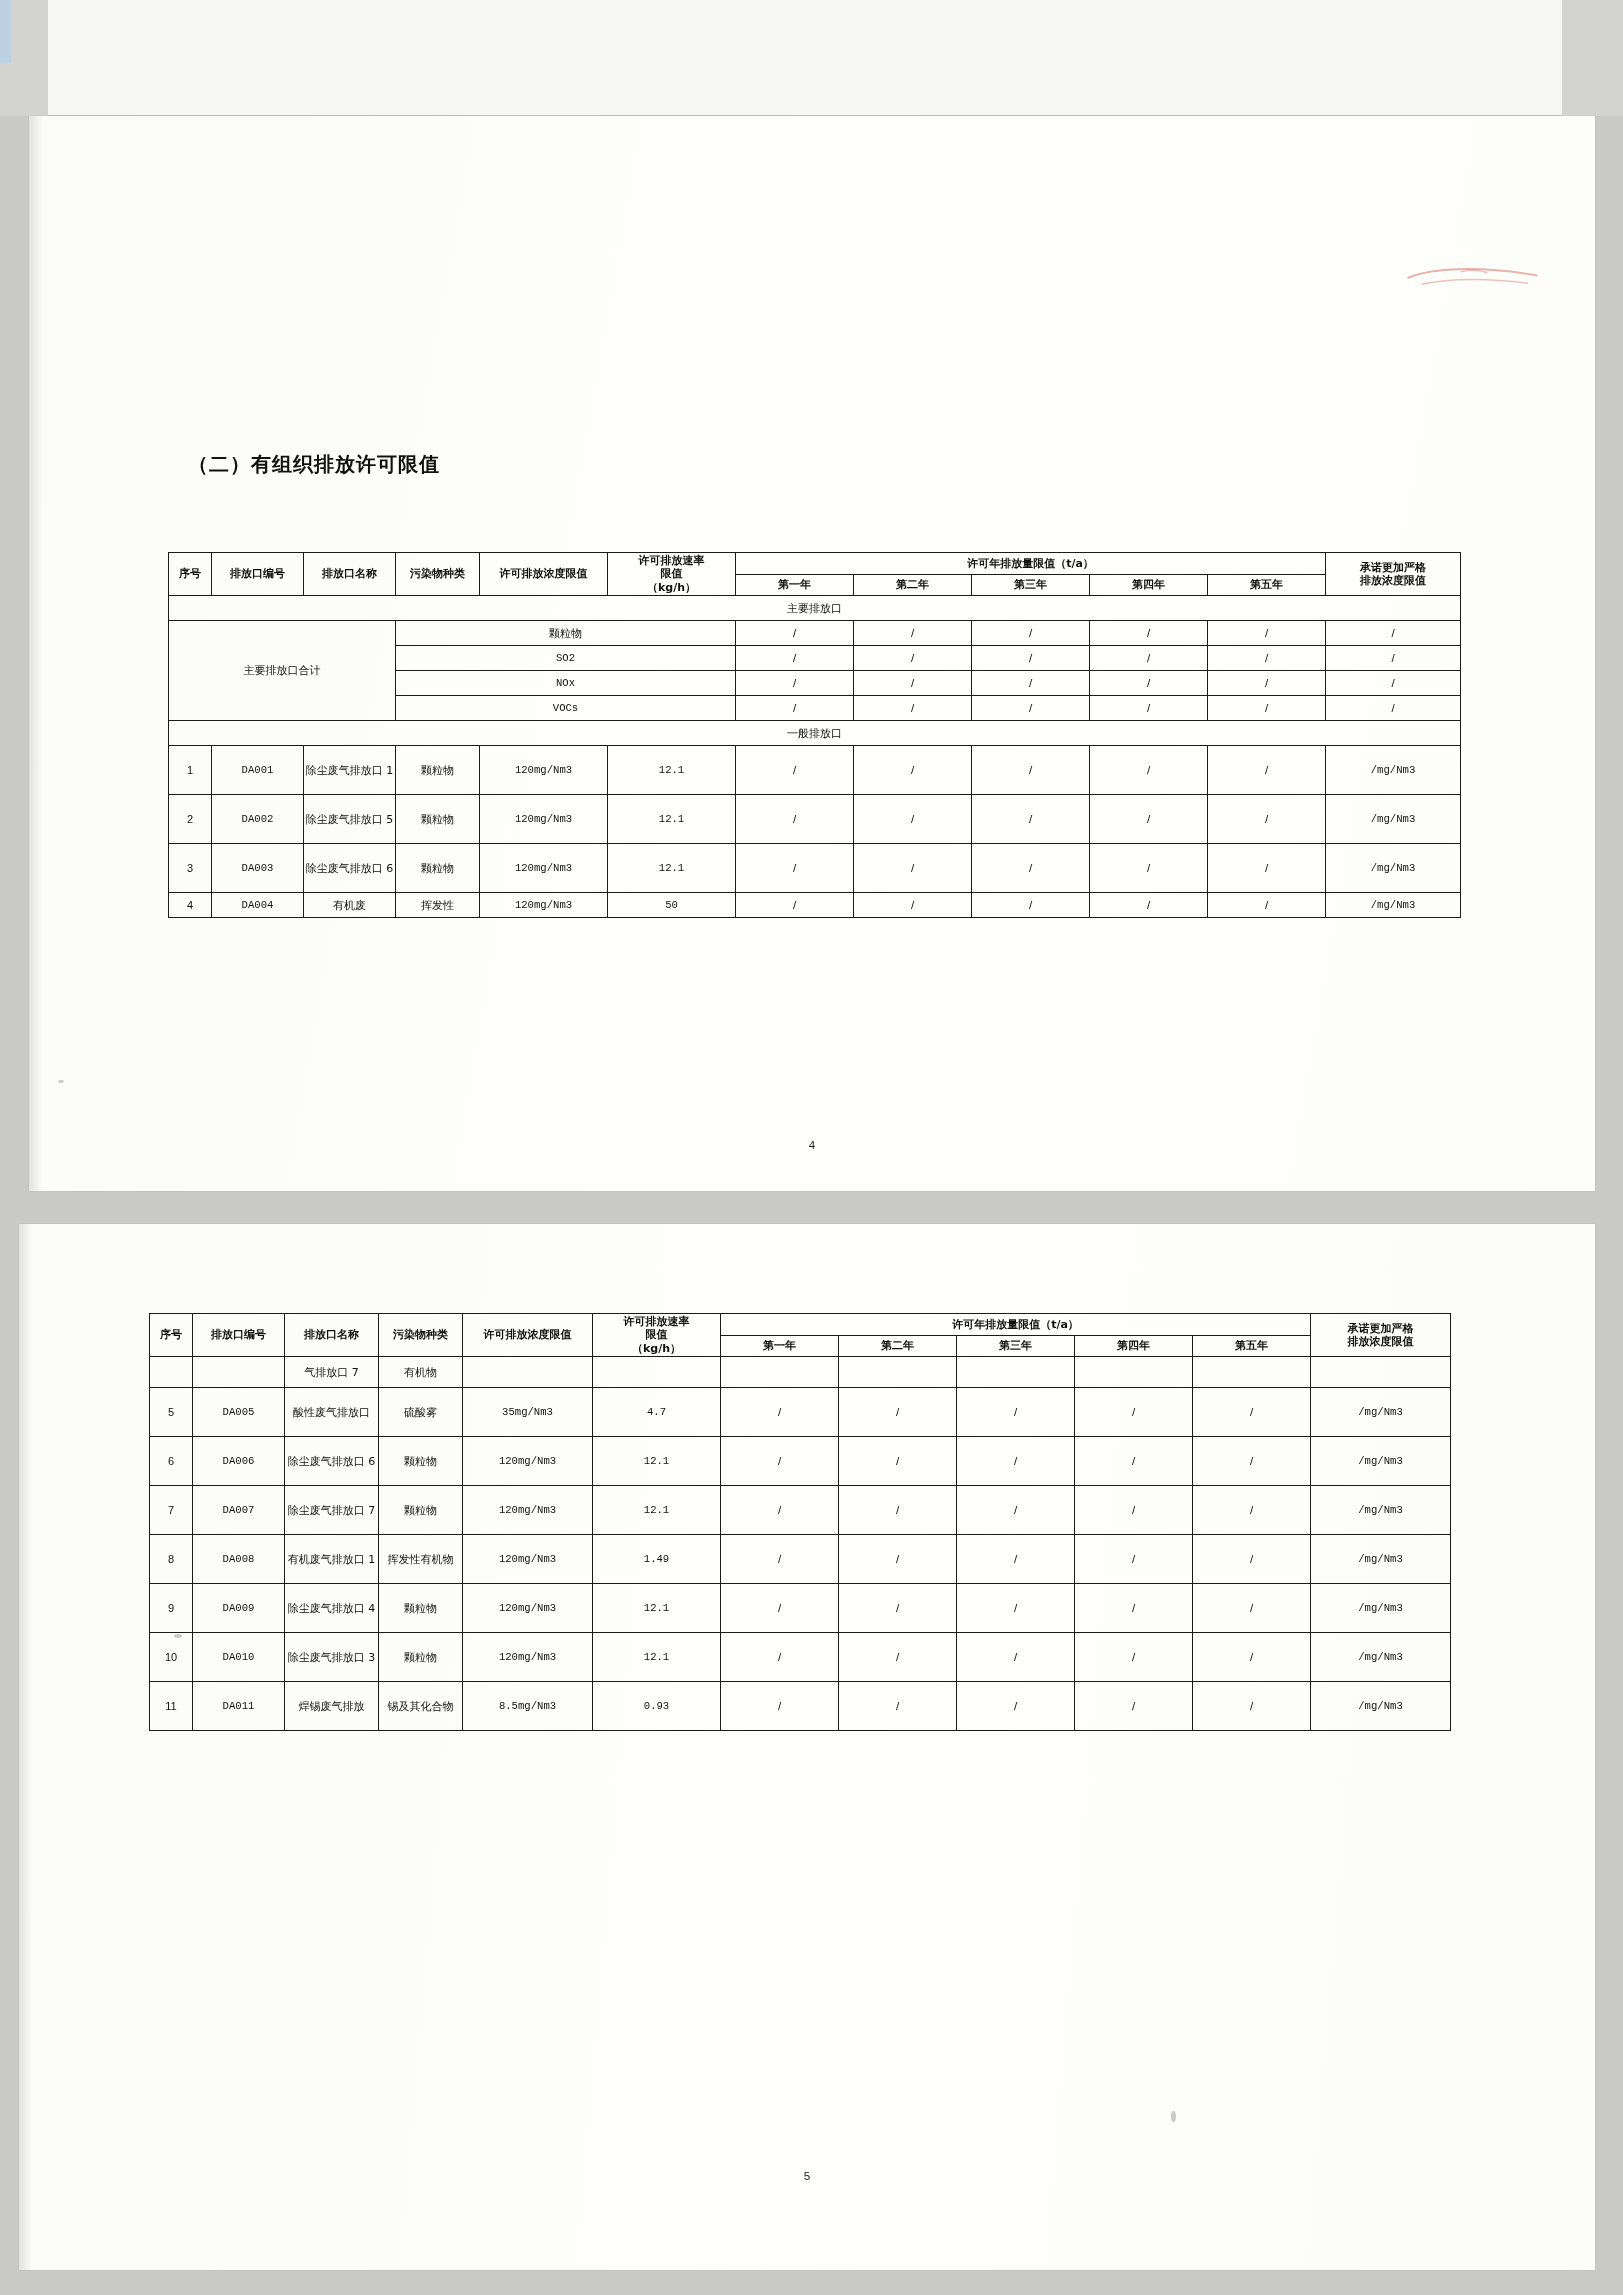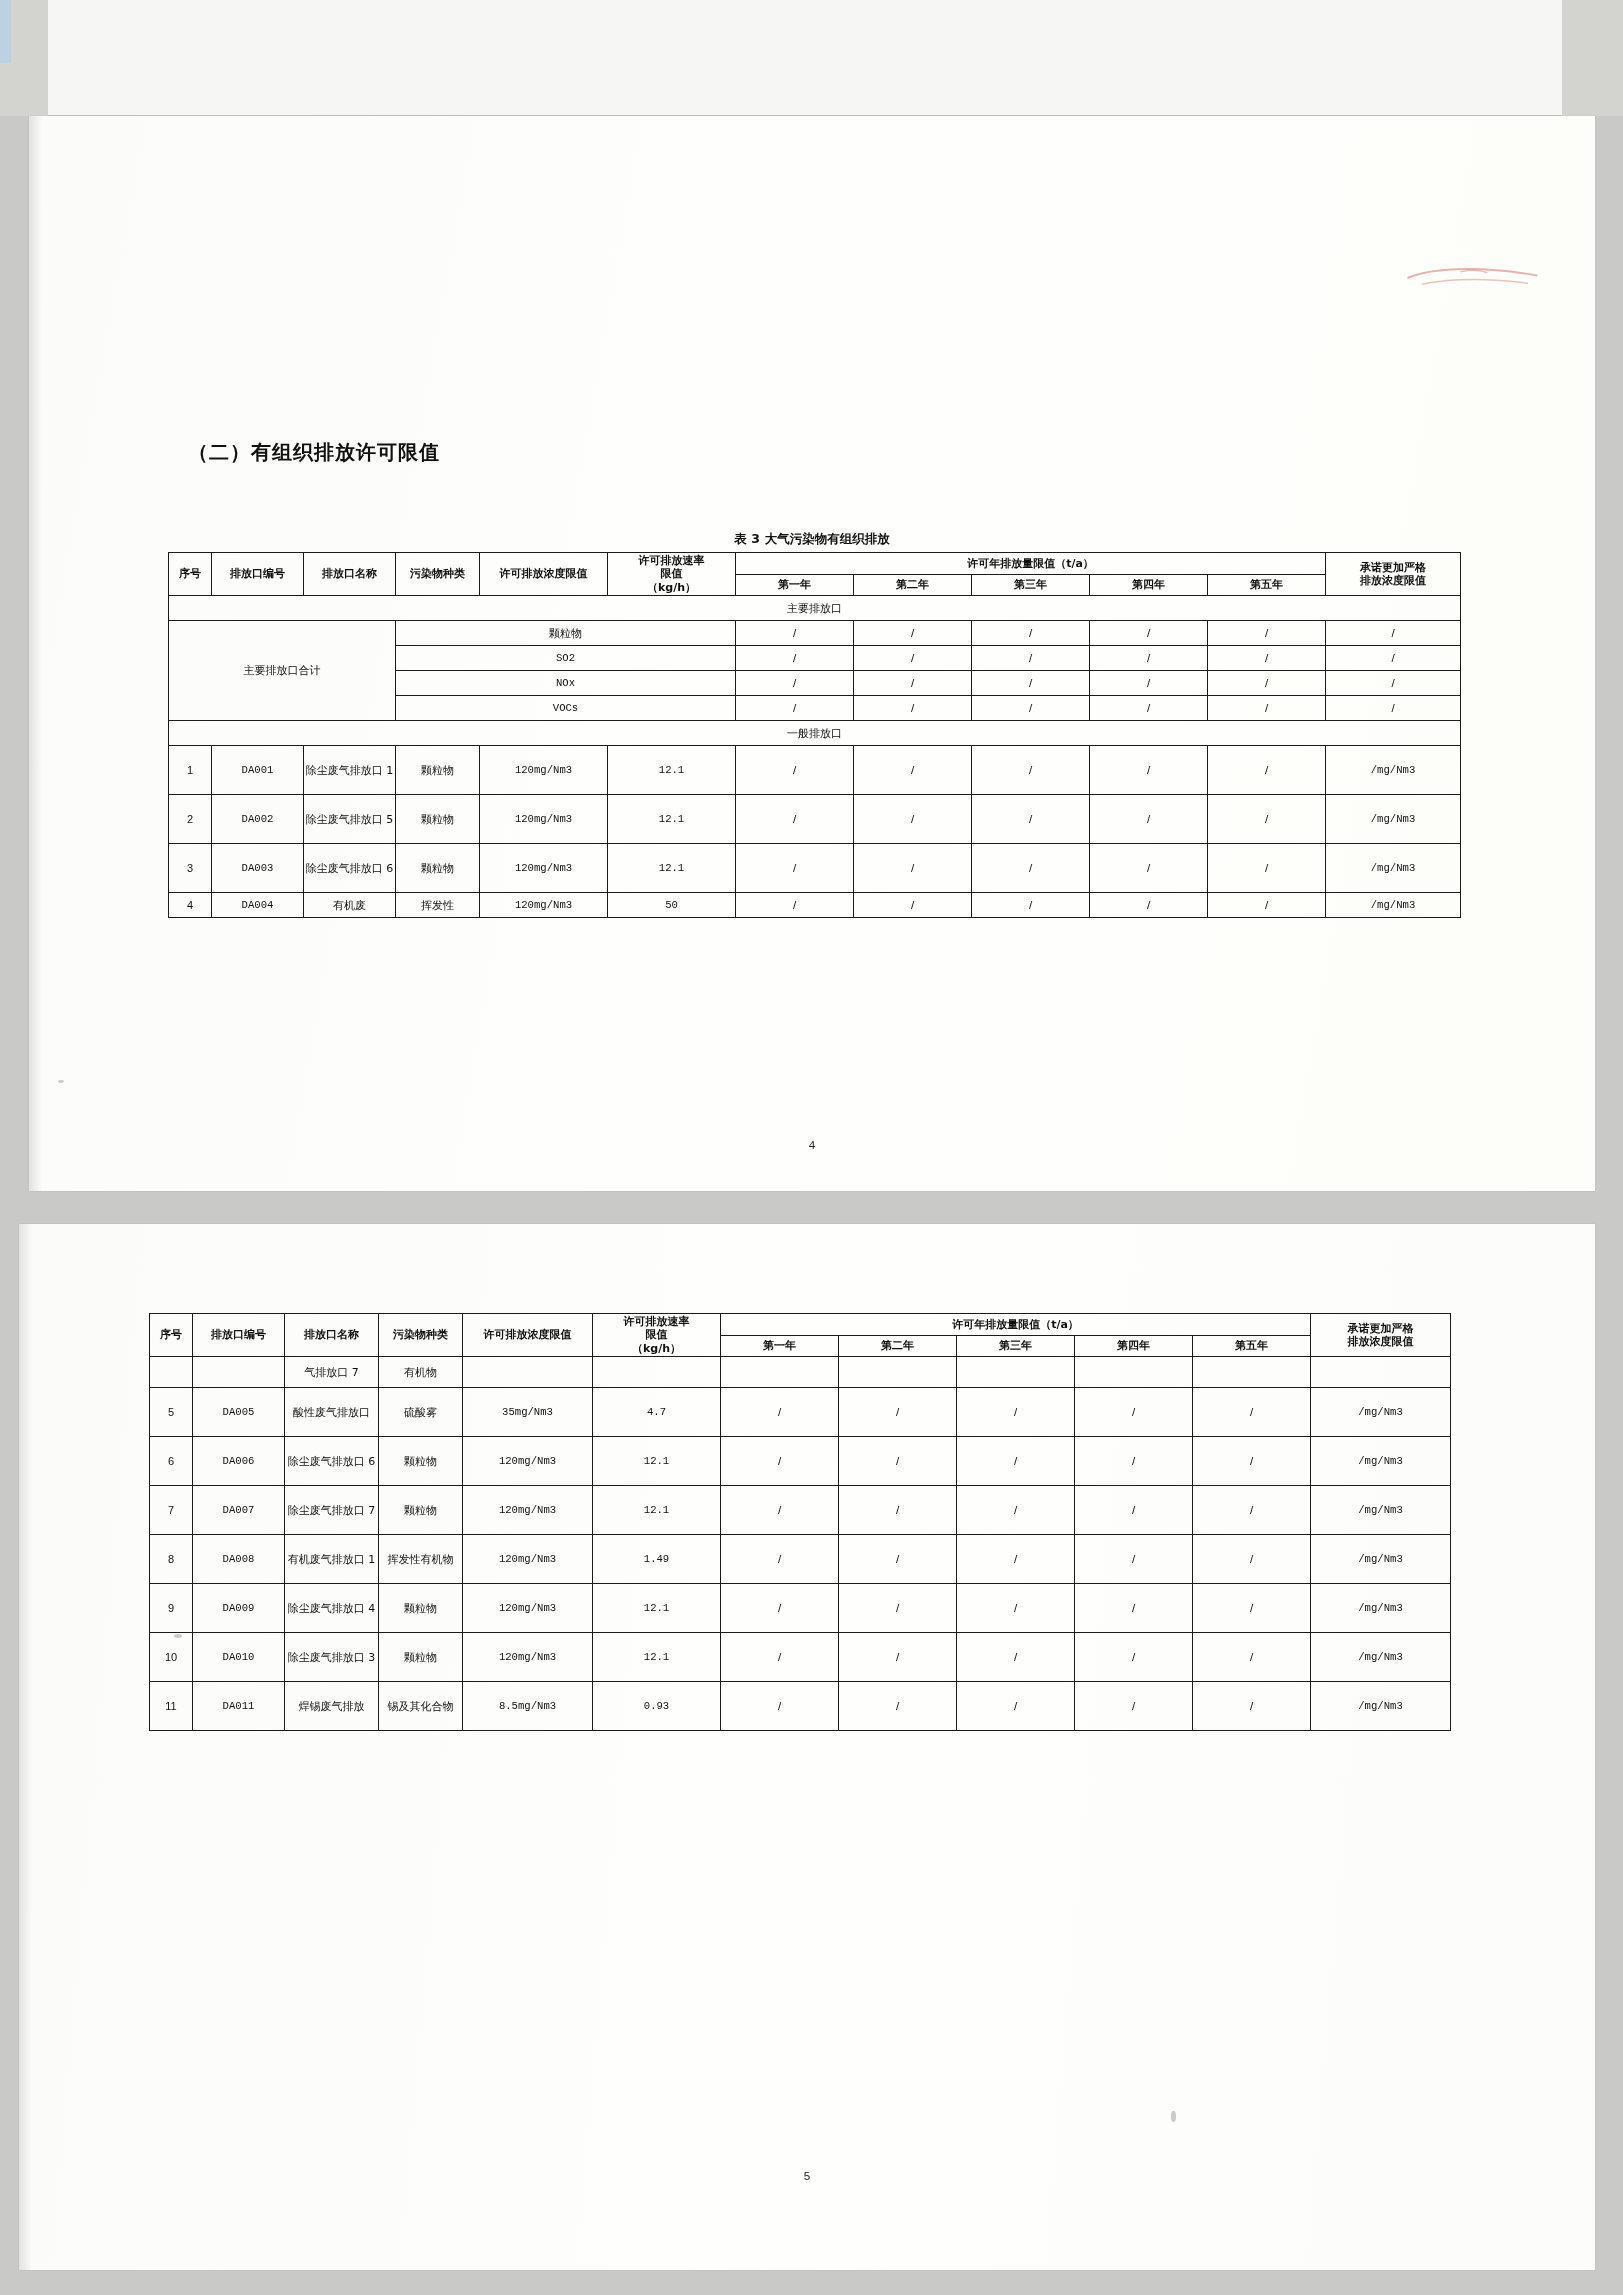--- a/index.html
+++ b/index.html
@@ -66,20 +66,21 @@
     left: 48px;
     top: 115px;
     width: 1514px;
     height: 1.4px;
     background: #c2c2bf;
   }
 
   
   .cjk {
     font-family: "DejaVu Sans", "Liberation Sans", sans-serif;
+    margin-top: 12px;
   }
   .section-title {
     position: absolute;
     left: 159px;
     top: 323px;
     font-size: 20px;
     font-weight: bold;
     color: #111;
     letter-spacing: 1px;
   }
@@ -196,23 +197,20 @@
   <div class="sheet sheet-1">
 
     <svg class="stamp" viewBox="0 0 330 70">
       <path d="M30 35 C90 10, 200 12, 300 30" stroke="#c0392b" stroke-width="4" fill="none" opacity="0.7"></path>
       <path d="M60 48 C120 34, 210 36, 280 46" stroke="#c0392b" stroke-width="3" fill="none" opacity="0.55"></path>
       <path d="M140 22 C160 18, 180 18, 196 24" stroke="#c0392b" stroke-width="3" fill="none" opacity="0.6"></path>
     </svg>
 
     <div class="section-title cjk">（二）有组织排放许可限值</div>
 
-    <div class="table-caption cjk">
-      <span class="capnum">表 3</span><span>大气污染物有组织排放</span>
-    </div>
 
     <table class="emis t1">
       <colgroup>
         <col style="width:43px">
         <col style="width:92px">
         <col style="width:92px">
         <col style="width:84px">
         <col style="width:128px">
         <col style="width:128px">
         <col style="width:118px">

